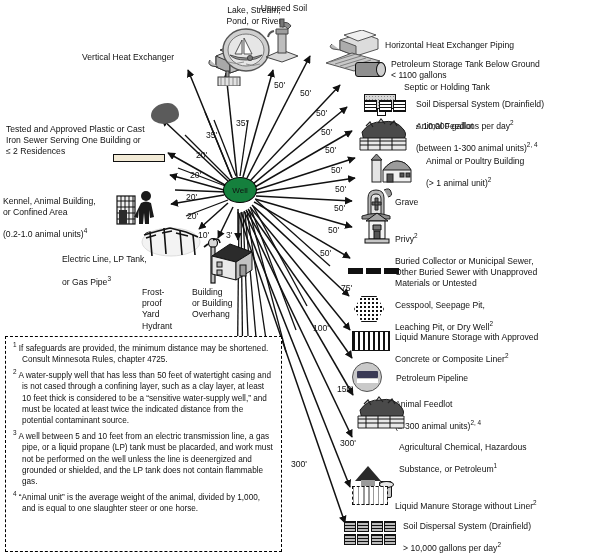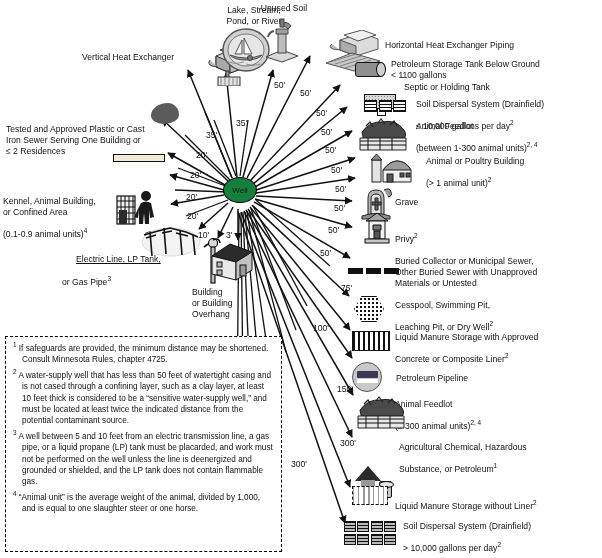--- a/index.html
+++ b/index.html
@@ -325,21 +325,21 @@
 
   <div class="lbl" style="left:395px; top:256px; width:205px;">Buried Collector or Municipal Sewer,
 Other Buried Sewer with Unapproved
 Materials or Untested</div>
   <div class="ico buried" style="left:348px; top:268px;">
     <i></i>
       <i></i>
       <i></i>
   </div>
 
-  <div class="lbl" style="left:395px; top:300px; width:200px;">Cesspool, Swimming Pit,</div>
+  <div class="lbl" style="left:395px; top:300px; width:200px;">Cesspool, Seepage Pit,</div>
   <div class="lbl" style="left:395px; top:311px; width:200px;">
     <span>Leaching Pit, or Dry Well</span><sup>2</sup>
   </div>
   <div class="ico hexo" style="left:354px; top:296px;"></div>
 
   <div class="lbl" style="left:395px; top:332px; width:205px;">Liquid Manure Storage with Approved</div>
   <div class="lbl" style="left:395px; top:343px; width:205px;">
     <span>Concrete or Composite Liner</span><sup>2</sup>
   </div>
   <div class="ico manure" style="left:352px; top:331px;"></div>
@@ -401,45 +401,49 @@
   <div class="ico sewerbar" style="left:113px; top:154px;"></div>
 
   <div class="ico cyl-v" style="left:145px; top:166px;">
     <div class="body"></div>
       <div class="top"></div>
   </div>
 
   <div class="lbl" style="left:3px; top:196px; width:120px;">Kennel, Animal Building,</div>
   <div class="lbl" style="left:3px; top:207px; width:120px;">or Confined Area</div>
   <div class="lbl" style="left:3px; top:218px; width:130px;">
-    <span>(0.1-0.9 animal units)</span><sup>4</sup>
+    <span>(0.2-1.0 animal units)</span><sup>4</sup>
   </div>
   <svg class="ico" style="left:115px; top:190px;" width="46" height="38">
     <g>
       <rect x="2" y="6" width="18" height="28" fill="#efefef" stroke="#111" stroke-width="1.2"></rect>
       <path d="M6 6 v28 M10 6 v28 M14 6 v28 M18 6 v28 M2 11 h18 M2 17 h18 M2 23 h18 M2 29 h18" stroke="#111" stroke-width="1"></path>
       <rect x="4" y="20" width="8" height="14" fill="#2b2b2b"></rect>
       <circle cx="31" cy="6" r="5" fill="#1a1a1a"></circle>
       <path d="M26 13 q5 -3 10 0 l3 14 l-4 1 l-1 -8 l0 14 l-4 0 l-1 -11 l-1 11 l-4 0 l0 -14 l-1 8 l-4 -1 Z" fill="#1a1a1a"></path>
     </g>
   </svg>
 
-  <div class="lbl" style="left:76px; top:254px; width:130px;text-decoration:underline;">Electric Line, LP Tank,</div>
+  <div class="lbl" style="left:62px; top:254px; width:130px;">Electric Line, LP Tank,</div>
   <div class="lbl" style="left:62px; top:266px; width:130px;">
     <span>or Gas Pipe</span><sup>3</sup>
   </div>
   <svg class="ico" style="left:140px; top:222px;" width="62" height="36">
     <g stroke="#111" stroke-width="1.6" fill="none">
       <ellipse cx="31" cy="20" rx="29" ry="14" fill="#f3f3f3" stroke="#ddd" stroke-width="1"></ellipse>
       <path d="M10 10 L12 34 M24 6 L26 32 M40 9 L42 33 M53 13 L55 33"></path>
       <path d="M4 13 L18 9 M18 9 L30 6 M30 6 L46 10 M46 10 L58 15"></path>
       <path d="M6 16 L16 13 M22 11 L32 9 M36 11 L48 14"></path>
     </g>
   </svg>
 
+  <div class="lbl" style="left:142px; top:287px; width:58px;">Frost-
+proof
+Yard
+Hydrant</div>
   <svg class="ico" style="left:200px; top:236px;" width="24" height="48">
     <g stroke="#111" stroke-width="1.2" fill="#d7d7d7">
       <circle cx="13" cy="7" r="4.5"></circle>
       <path d="M13 4 q6 -3 7 3" fill="none" stroke-width="1.6"></path>
       <path d="M8 8 l-4 3" fill="none" stroke-width="1.6"></path>
       <rect x="11" y="11" width="4" height="36" fill="#bdbdbd"></rect>
     </g>
   </svg>
 
   <div class="lbl" style="left:192px; top:287px; width:70px;">Building

